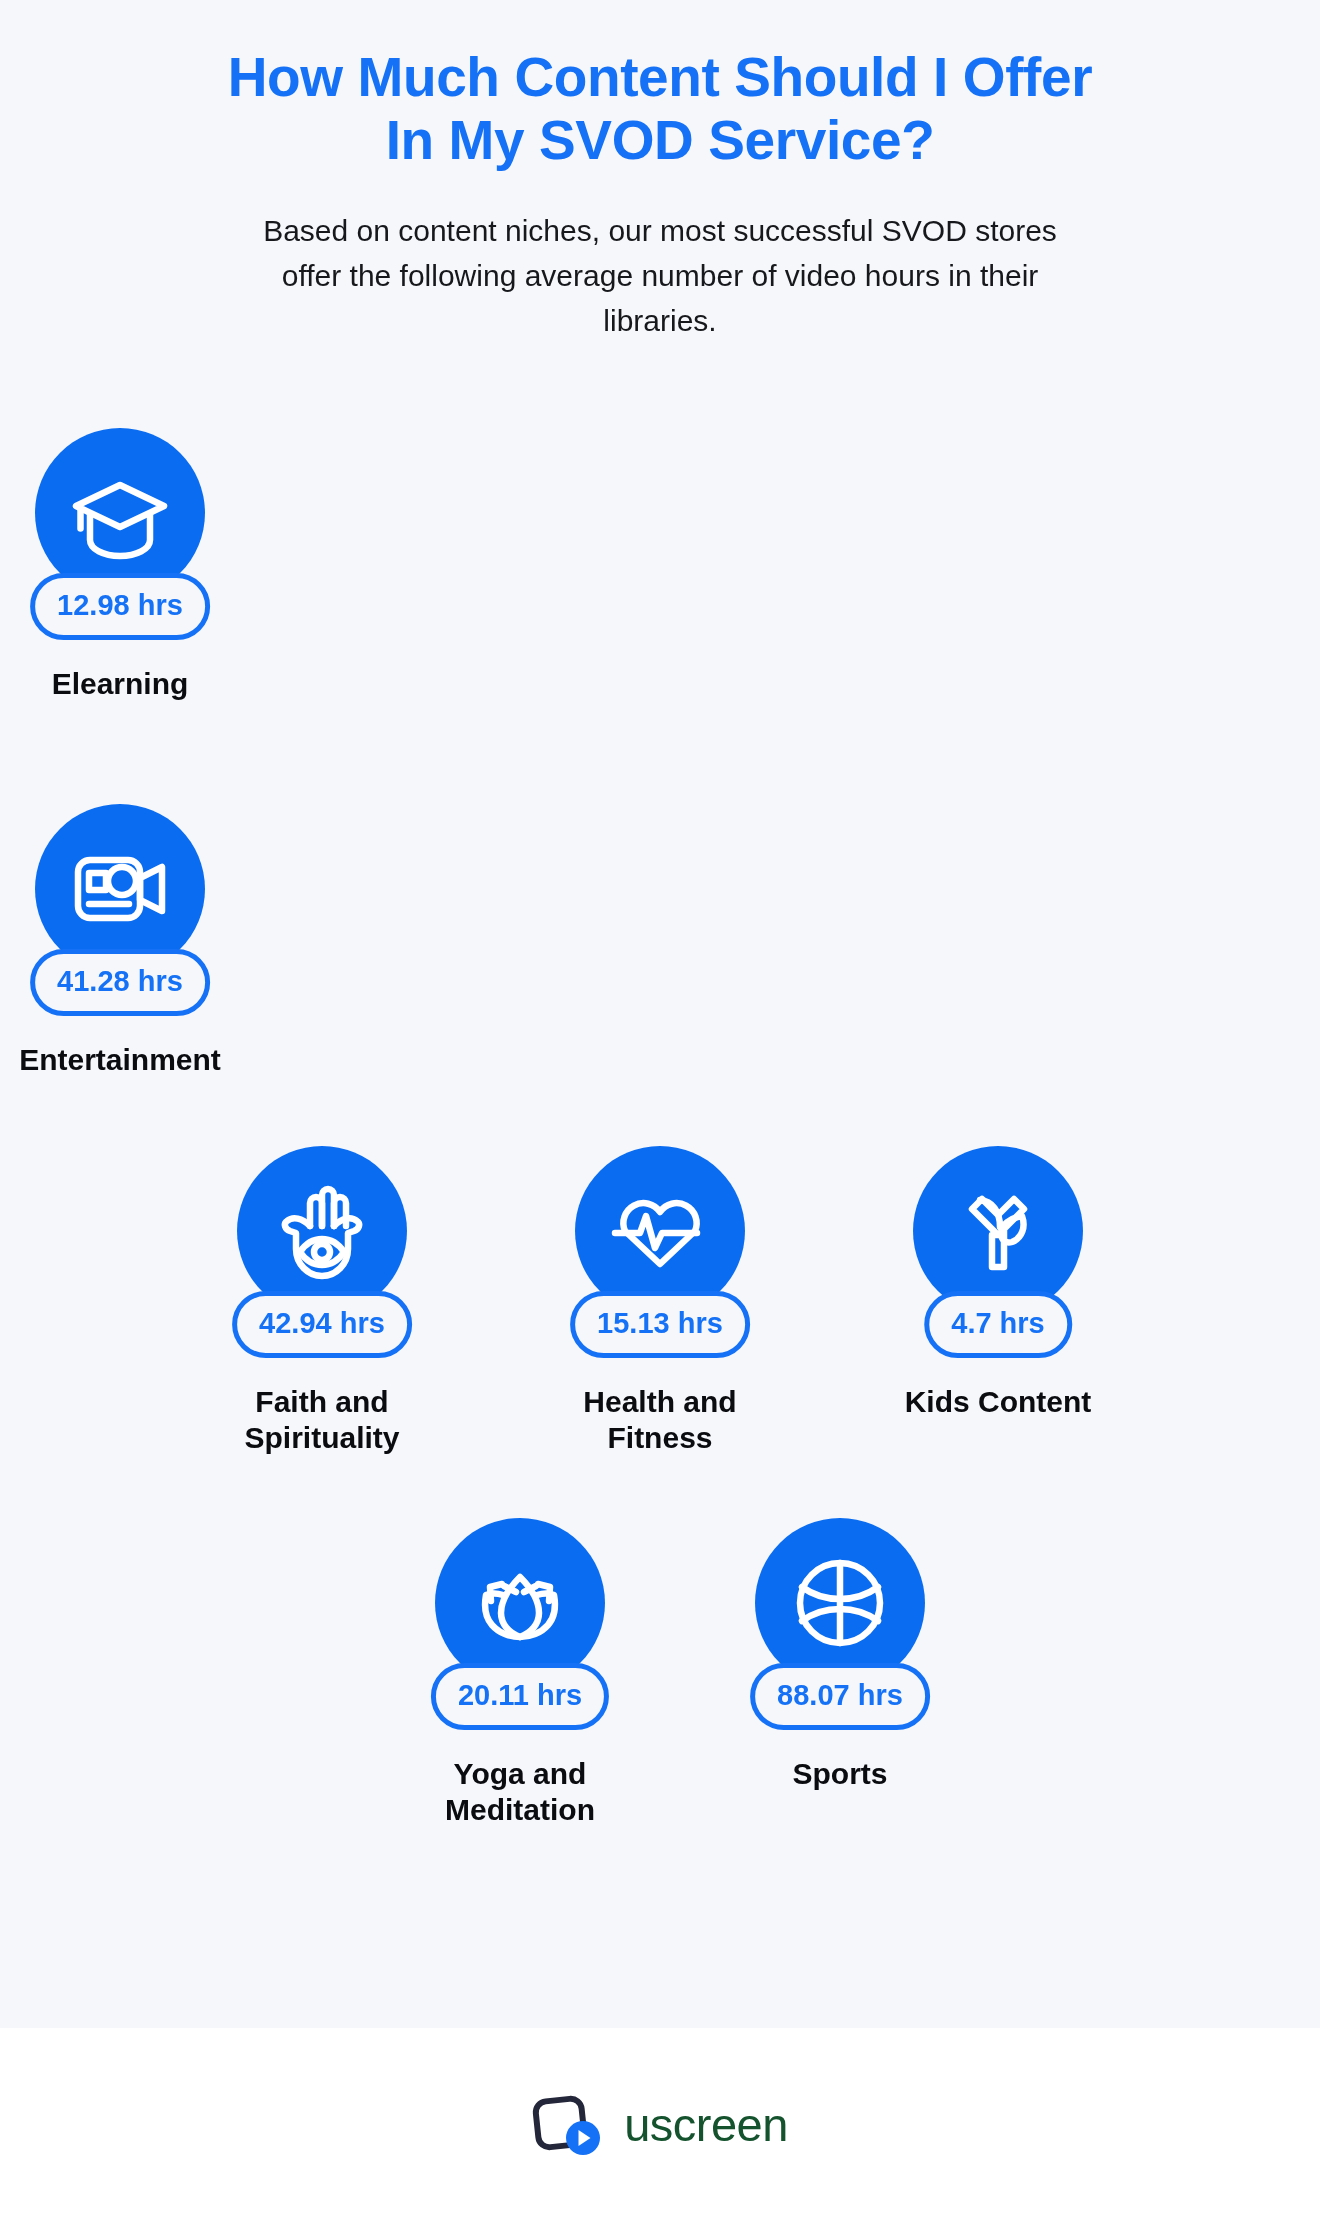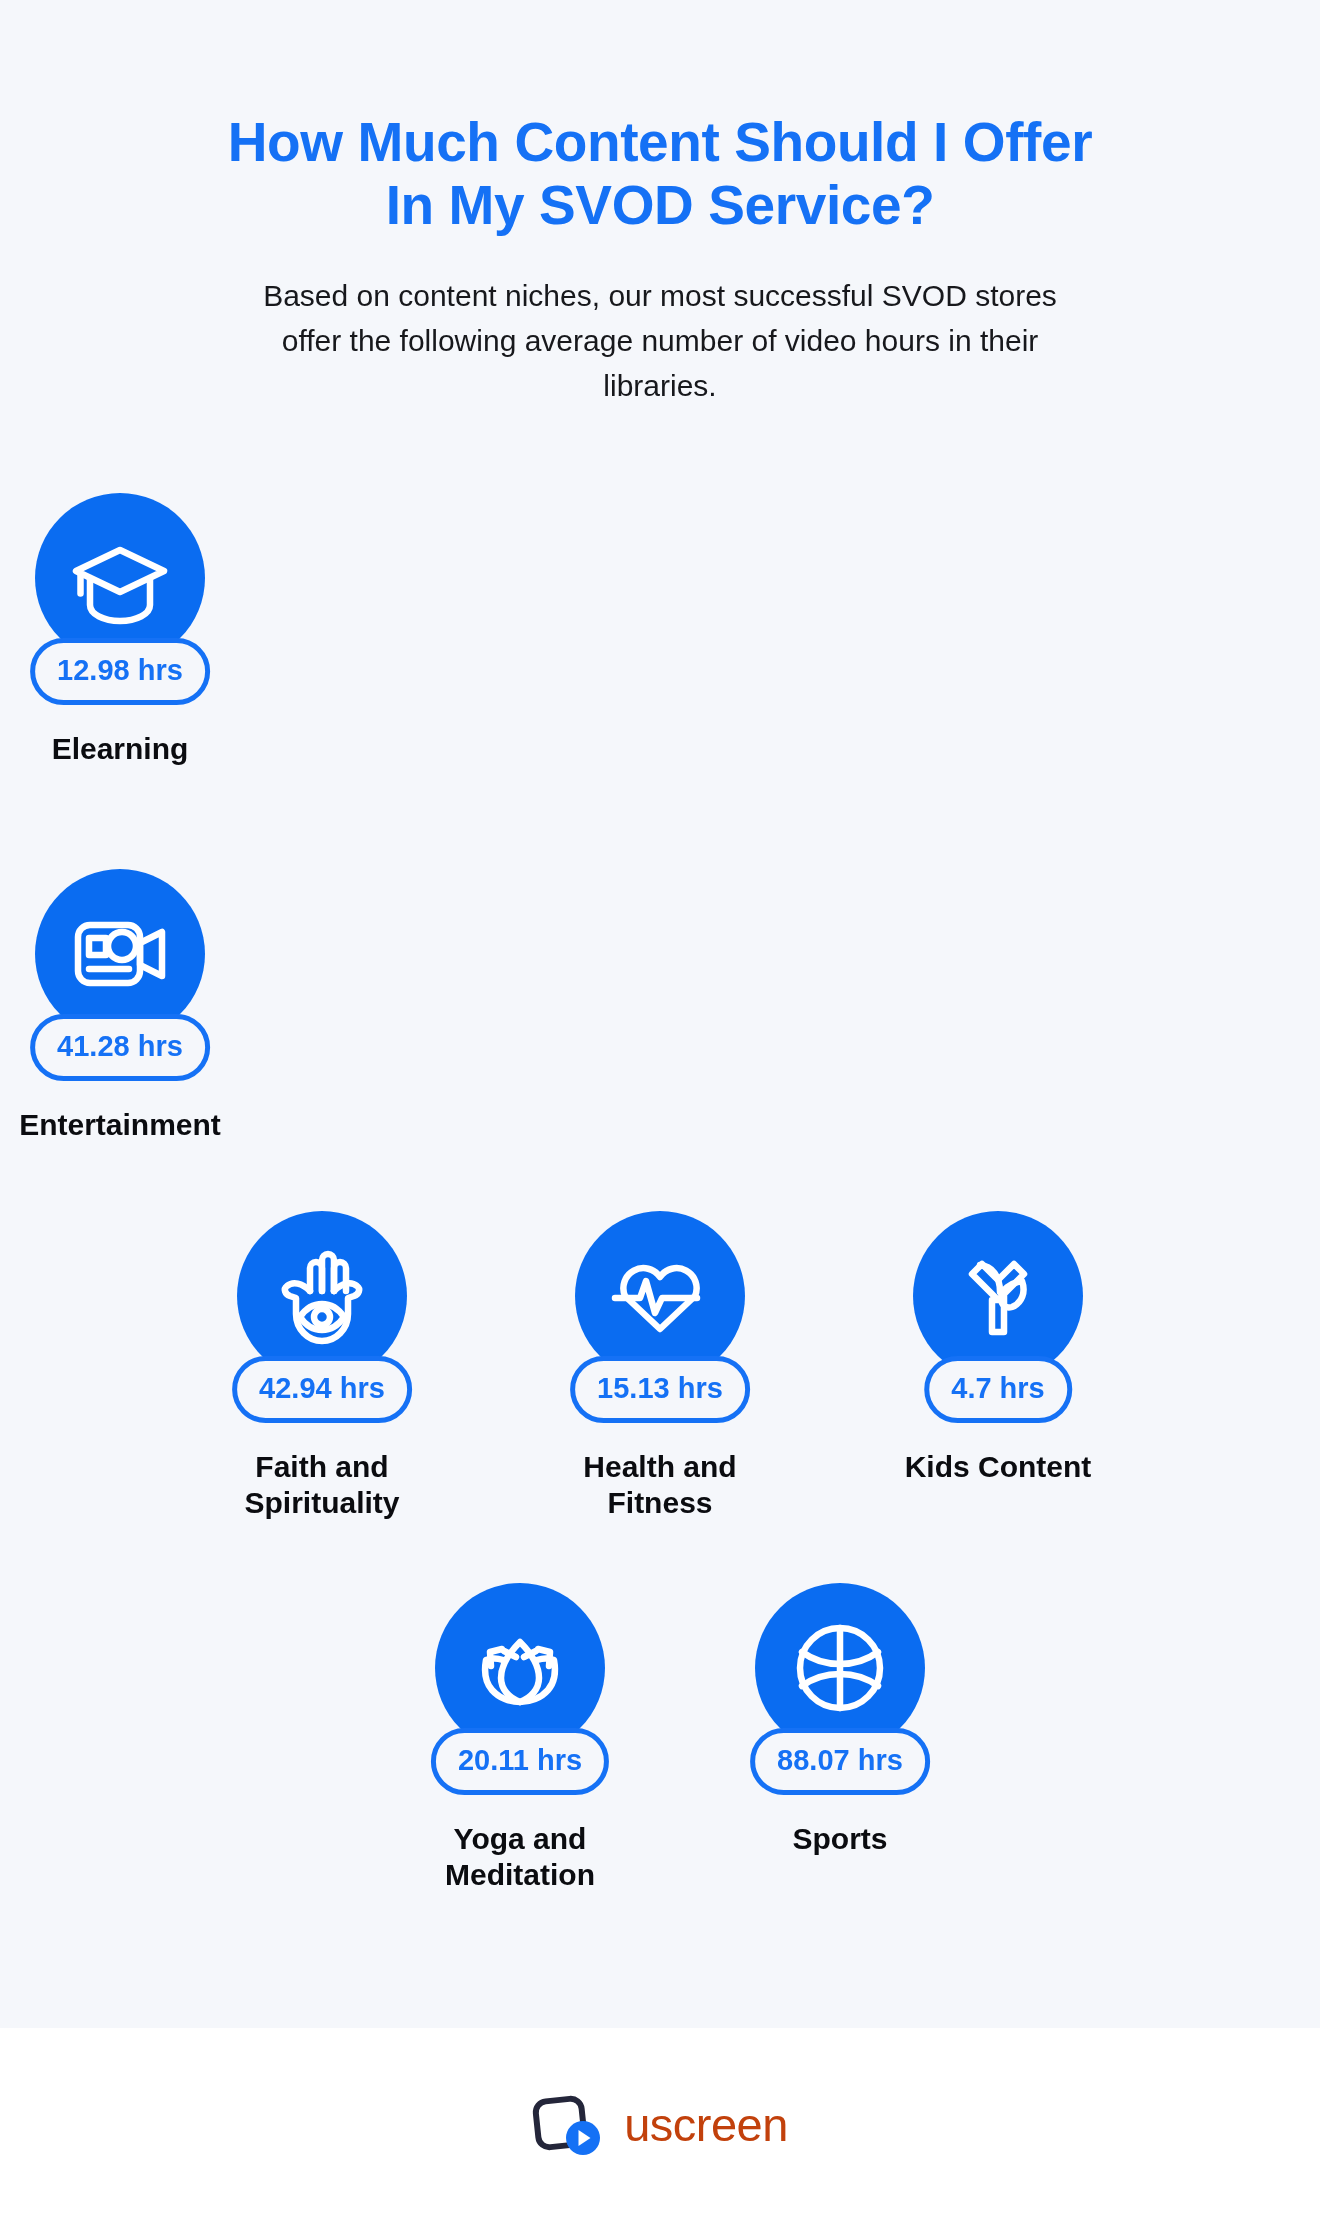--- a/index.html
+++ b/index.html
@@ -18,21 +18,21 @@
   }
   .canvas {
     position: absolute;
     left: 0; top: 0;
     width: 1320px;
     height: 2028px;
     background: #f5f7fb;
   }
   .title {
     margin: 0 auto;
-    padding-top: 111px;
+    padding-top: 46px;
     width: 880px;
     text-align: center;
     color: #1571f5;
     font-size: 55px;
     line-height: 1.14;
     font-weight: 700;
     letter-spacing: -0.4px;
   }
   .subtitle {
     margin: 38px auto 0;
@@ -116,21 +116,21 @@
     display: flex;
     align-items: center;
     justify-content: center;
   }
   .logo {
     display: flex;
     align-items: center;
     gap: 20px;
   }
   .logo-word {
-    color: #c2410c;
+    color: #14532d;
     font-size: 47px;
     font-weight: 500;
     letter-spacing: -0.5px;
     line-height: 1;
   }
 </style>
 </head>
 <body>
 
 <div id="page">

